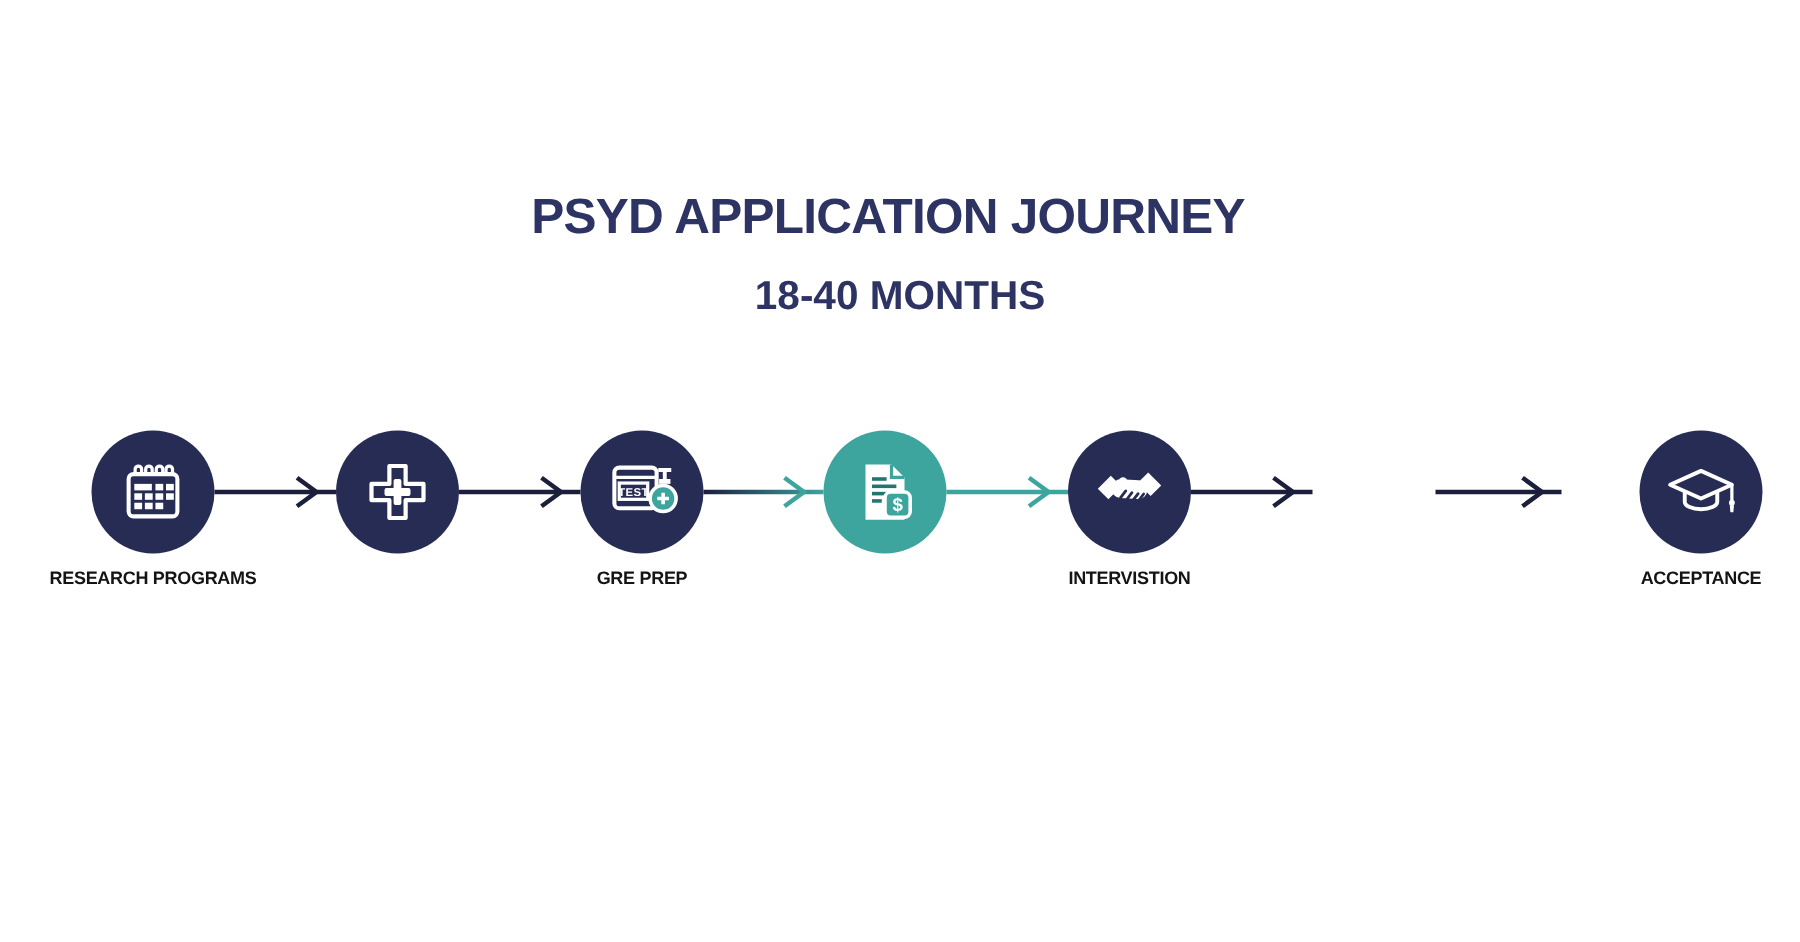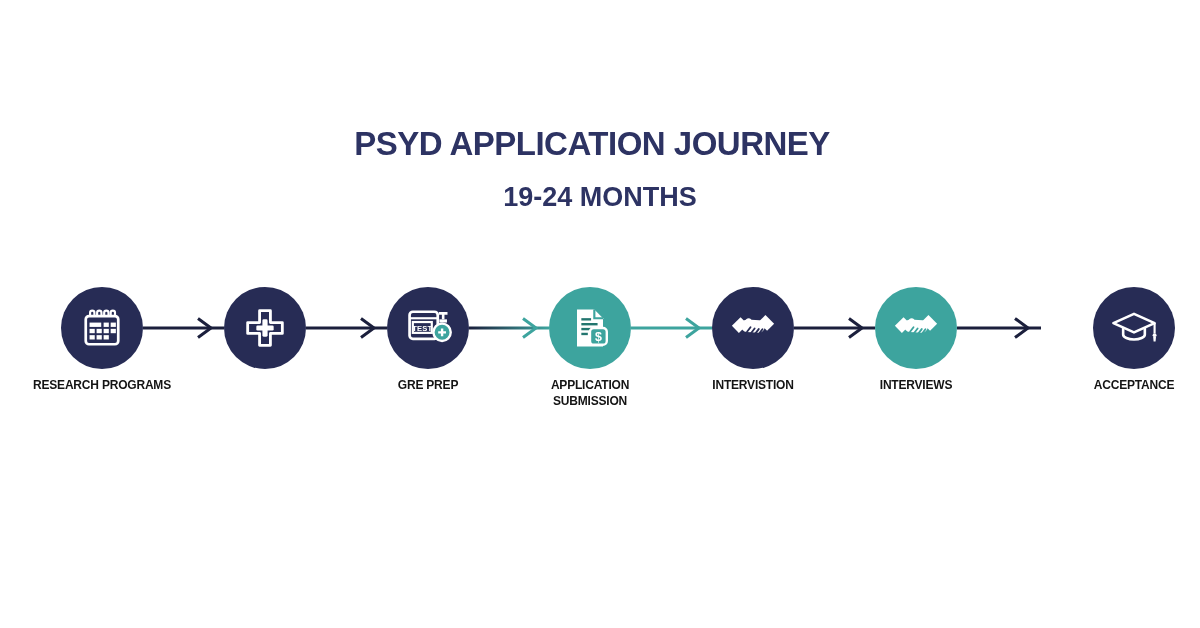--- a/index.html
+++ b/index.html
@@ -48,21 +48,21 @@
   }
   .icon{width:52px;height:52px;display:block;}
   .icon text{font-family:"Liberation Sans", sans-serif;}
 </style>
 </head>
 <body>
 
 <div class="canvas">
 
   <h1 class="title">PSYD APPLICATION JOURNEY</h1>
-  <h2 class="subtitle">19-24 MONTHS</h2>
+  <h2 class="subtitle">18-40 MONTHS</h2>
 
   <svg class="arrows" viewBox="0 0 1200 628">
     <defs>
       <linearGradient id="g-dark-teal" gradientUnits="userSpaceOnUse" x1="469" y1="328" x2="549" y2="328">
         <stop offset="0" stop-color="#1b1f3c"></stop>
         <stop offset="1" stop-color="#3da49e"></stop>
       </linearGradient>
     </defs>
     <g fill="none" stroke-width="3">
       <line class="stroke-dark" x1="143" y1="328" x2="224" y2="328"></line>
@@ -153,21 +153,20 @@
         <g stroke="var(--teal-dark,#23756f)" stroke-width="2.2" fill="none">
           <line x1="16" y1="16" x2="25" y2="16"></line>
           <line x1="16" y1="20.5" x2="31" y2="20.5"></line>
           <line x1="16" y1="25" x2="31" y2="25"></line>
           <line x1="16" y1="29.5" x2="22" y2="29.5"></line>
         </g>
         <rect x="24" y="24" width="15.5" height="15.5" rx="3.5" fill="var(--teal,#3da49e)" stroke="#fff" stroke-width="2.2"></rect>
         <text x="31.8" y="35.6" text-anchor="middle" font-size="11.5" font-weight="bold" fill="#fff">$</text>
       </svg>
     </div>
-    <div class="label">APPLICATION SUBMISSION</div>
   </div>
 
   <div class="node n5">
     <div class="circle navy">
       <svg class="icon" viewBox="0 0 48 48">
         <g fill="#fff" stroke-linejoin="round">
           <path d="M4.5 22 l8 -8 6.5 6.5 -8 8 z"></path>
           <path d="M43.5 20 l-8 -8 -6.5 6.5 8 8 z"></path>
           <rect x="13" y="16.5" width="22" height="11.5" rx="5.5" transform="rotate(3 24 22)"></rect>
           <circle cx="20" cy="17.5" r="2.6"></circle>
@@ -176,39 +175,20 @@
           <path d="M18.5 27.5 l3.2 -4.2"></path>
           <path d="M22.3 28.6 l3.2 -4.2"></path>
           <path d="M26.1 29.2 l3.2 -4.2"></path>
           <path d="M29.9 29 l2.8 -3.8"></path>
         </g>
       </svg>
     </div>
     <div class="label">INTERVISTION</div>
   </div>
 
-  <div class="node n6">
-    <div class="circle teal">
-      <svg class="icon" viewBox="0 0 48 48">
-        <g fill="#fff" stroke-linejoin="round">
-          <path d="M4.5 22 l8 -8 6.5 6.5 -8 8 z"></path>
-          <path d="M43.5 20 l-8 -8 -6.5 6.5 8 8 z"></path>
-          <rect x="13" y="16.5" width="22" height="11.5" rx="5.5" transform="rotate(3 24 22)"></rect>
-          <circle cx="20" cy="17.5" r="2.6"></circle>
-        </g>
-        <g stroke="currentColor" stroke-width="1.7" fill="none" stroke-linecap="round">
-          <path d="M18.5 27.5 l3.2 -4.2"></path>
-          <path d="M22.3 28.6 l3.2 -4.2"></path>
-          <path d="M26.1 29.2 l3.2 -4.2"></path>
-          <path d="M29.9 29 l2.8 -3.8"></path>
-        </g>
-      </svg>
-    </div>
-    <div class="label">INTERVIEWS</div>
-  </div>
 
   <div class="node n7">
     <div class="circle navy">
       <svg class="icon" viewBox="0 0 48 48">
         <path d="M24 11 L43 19.5 24 28 5 19.5 Z" fill="none" stroke="#fff" stroke-width="2.4" stroke-linejoin="round"></path>
         <path d="M14 23.6 v6.4 c0 2.6 4.6 4.6 10 4.6 s10 -2 10 -4.6 v-6.4" fill="none" stroke="#fff" stroke-width="2.4"></path>
         <path d="M43 19.5 v9.5" stroke="#fff" stroke-width="2" fill="none"></path>
         <circle cx="43" cy="30.6" r="1.8" fill="#fff"></circle>
         <path d="M41.7 32.2 h2.6 l-0.4 4.2 h-1.8 z" fill="#fff"></path>
       </svg>

